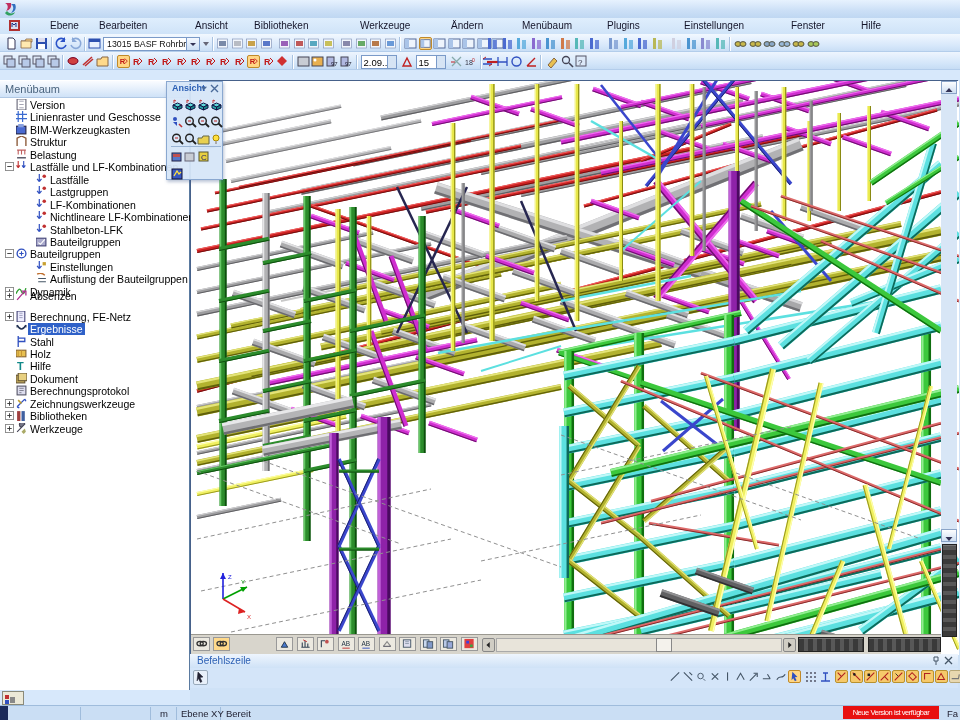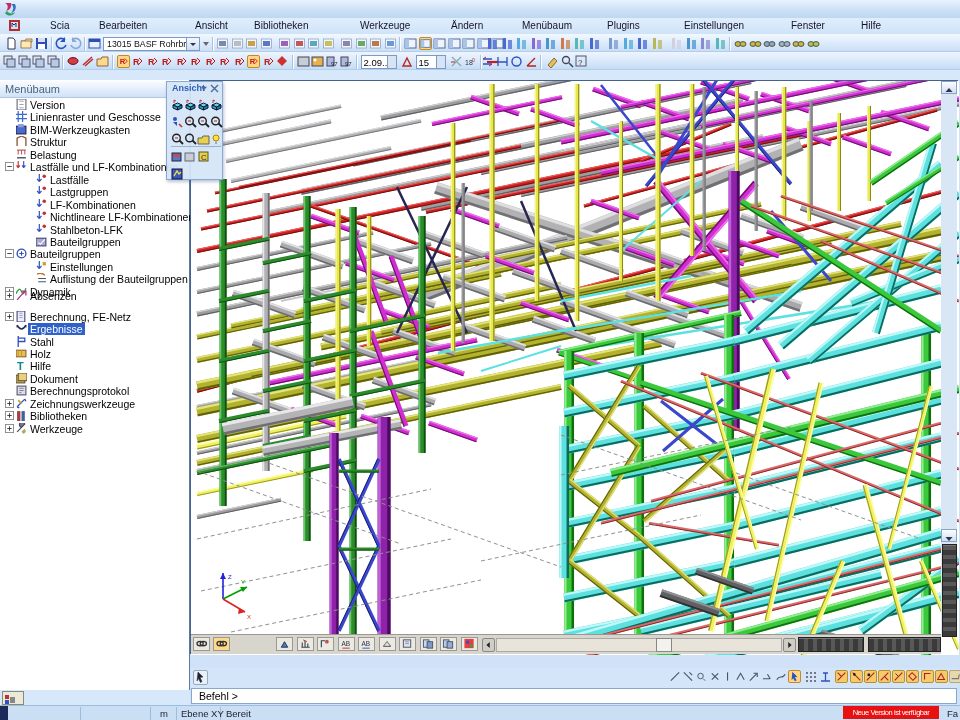--- a/index.html
+++ b/index.html
@@ -58,21 +58,21 @@
         <path d="M8 2c3 2 3 6 0 9c4-1 6-5 4-9z" fill="#3070c0"></path>
         <path d="M4 9c2 3 6 3 8 1-1 4-7 5-10 1z" fill="#30a060"></path>
       </svg>
     </div>
   <div class="abs" id="menu">
       <svg style="position:absolute;left:8px;top:1px" width="13" height="13" viewBox="0 0 13 13">
         <rect x="1" y="1" width="11" height="11" fill="#b03030"></rect>
         <rect x="3" y="3" width="7" height="7" fill="#d8e0f0"></rect>
         <path d="M4 8V4l2 2 2-2v4" stroke="#203080" fill="none"></path>
       </svg>
-      <span style="left:50px">Scia</span>
+      <span style="left:50px">Ebene</span>
       <span style="left:99px">Bearbeiten</span>
       <span style="left:195px">Ansicht</span>
       <span style="left:254px">Bibliotheken</span>
       <span style="left:360px">Werkzeuge</span>
       <span style="left:451px">Ändern</span>
       <span style="left:522px">Menübaum</span>
       <span style="left:607px">Plugins</span>
       <span style="left:684px">Einstellungen</span>
       <span style="left:791px">Fenster</span>
       <span style="left:861px">Hilfe</span>
@@ -1720,20 +1720,29 @@
         <text x="4" y="10" font-size="8" fill="#226">C</text>
       </svg>
     </div>
     <div class="tbi" style="left:171px;top:167px;width:13px;height:13px">
       <svg viewBox="0 0 13 13">
         <rect x="1" y="2" width="10" height="10" fill="#3858c0" stroke="#113"></rect>
         <path d="M3 9l3-5 2 3 2-2" stroke="#ffe040" fill="none" stroke-width="1.3"></path>
       </svg>
     </div>
   <div style="position:absolute;left:171px;top:146px;width:50px;height:1px;background:#9ab4d4"></div>
+  <div class="abs" id="befhead">
+      <span>Befehlszeile</span>
+      <svg style="position:absolute;right:18px;top:2px" width="8" height="10" viewBox="0 0 8 10">
+        <path d="M2 1h4v4H2zM4 5v4" stroke="#456" fill="none"></path>
+      </svg>
+      <svg style="position:absolute;right:5px;top:2px" width="9" height="9" viewBox="0 0 9 9">
+        <path d="M1 1l7 7M8 1L1 8" stroke="#456" stroke-width="1.3"></path>
+      </svg>
+    </div>
   <div class="abs" id="befbody"></div>
   <div class="tbi" style="left:193px;top:670px;width:15px;height:15px;background:#e8f0fa;border:1px solid #9ab">
       <svg viewBox="0 0 13 13">
         <path d="M4 1l5 5-3 .5 2 4-1.5 1-2-4L3 10z" fill="#223" stroke="#223" stroke-width="0.5"></path>
       </svg>
     </div>
   <div class="tbi" style="left:669px;top:670px;width:12px;height:13px">
       <svg viewBox="0 0 13 13">
         <path d="M2 11L11 2" stroke="#456" stroke-width="1.2"></path>
       </svg>
@@ -1842,23 +1851,20 @@
     </div>
     <div class="tbi snap" style="left:934.7000000000007px;top:670px;width:13px;height:13px">
       <svg viewBox="0 0 13 13">
         <path d="M2 10l4-7 4 7z" fill="none" stroke="#b02020" stroke-width="1.2"></path>
       </svg>
     </div>
     <div class="tbi snap2" style="left:948.9000000000008px;top:670px;width:13px;height:13px">
       <svg viewBox="0 0 13 13">
         <path d="M2 9h8l1-5" fill="none" stroke="#777" stroke-width="1.3"></path>
       </svg>
-    </div>
-  <div class="abs" id="befinput">
-      <span>Befehl &gt;</span>
     </div>
   <div class="abs" id="status">
     <div style="position:absolute;left:0;top:0;width:8px;height:15px;background:#1a2a5a"></div>
     <i style="left:80px"></i>
       <i style="left:150px"></i>
       <i style="left:176px"></i>
       <i style="left:220px"></i>
     <span style="left:160px">m</span>
       <span style="left:181px">Ebene XY</span>
       <span style="left:226px">Bereit</span>

